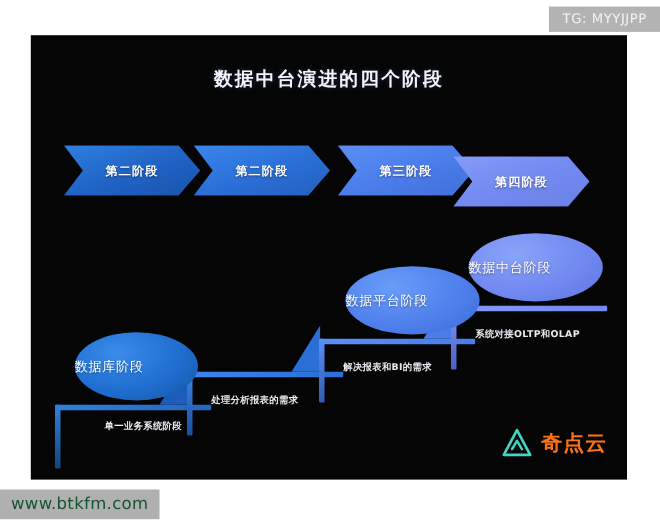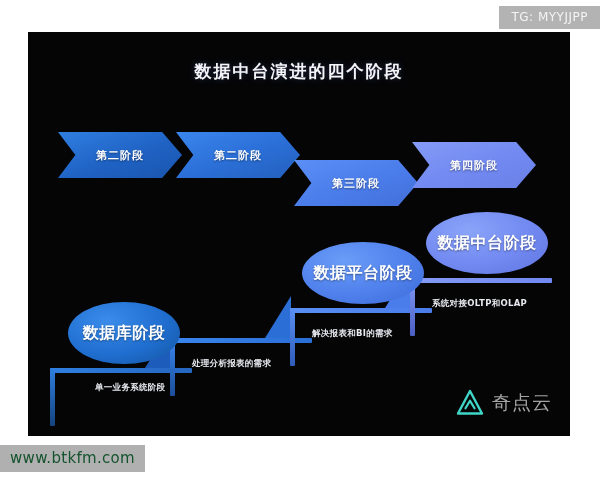--- a/index.html
+++ b/index.html
@@ -37,44 +37,44 @@
     display:flex;align-items:center;justify-content:center;
     color:#ffffff;
     font-size:11px;
     font-weight:bold;
     letter-spacing:1px;
     clip-path:polygon(0% 0%, 84% 0%, 100% 50%, 84% 100%, 0% 100%, 14% 50%);
     text-shadow:0 1px 2px rgba(0,0,0,.45);
   }
   #chev0{left:30px;  background:linear-gradient(160deg,#2f7fe0 0%,#1f62c4 55%,#1a55ad 100%);}
   #chev1{left:148px; background:linear-gradient(160deg,#3a86ee 0%,#2a6ed6 55%,#2460bd 100%);justify-content:center;}
-  #chev2{left:266px; background:linear-gradient(160deg,#5b8ff5 0%,#4a7cea 55%,#436fd8 100%);margin-top:28px;}
+  #chev2{left:279px; background:linear-gradient(160deg,#5b8ff5 0%,#4a7cea 55%,#436fd8 100%);}
   #chev3{left:384px; background:linear-gradient(160deg,#849bf6 0%,#7189f1 55%,#6a80e6 100%);margin-top:10px;}
 
   
   .step{position:absolute;}
   
   .bar-h{
     position:absolute;
     height:5px;
     border-radius:1px;
   }
   .bar-v{
     position:absolute;
     width:5px;
     border-radius:1px;
   }
   
   .bubble{
     position:absolute;
-    display:flex;align-items:center;justify-content:center;
+    display:flex;align-items:center;justify-content:flex-start;
     border-radius:50%;
     color:#ffffff;
-    font-size:16px;
-    font-weight:bold;
+    font-size:12px;
+    font-weight:normal;
     letter-spacing:.5px;
     text-shadow:0 1px 2px rgba(0,0,0,.4);
     white-space:nowrap;
   }
   
   .caption{
     position:absolute;
     color:#e8eaf0;
     font-size:8.5px;
     letter-spacing:.3px;
@@ -88,23 +88,23 @@
   }
 
   
   #logo{
     position:absolute;
     right:18px;bottom:18px;
     display:flex;align-items:center;gap:7px;
   }
   #logo-mark{width:30px;height:30px;}
   #logo-text{
-    color:#a3a3a3;
+    color:#f97316;
     font-size:19px;
-    font-weight:normal;
+    font-weight:bold;
     letter-spacing:1px;
   }
 
   
   #tg-banner{
     position:absolute;
     right:0;top:6px;
     background:#b3b3b3;
     color:#f4f4f4;
     font-size:12px;
@@ -163,21 +163,21 @@
   <div class="step">
     <div class="bar-h" style="left:382px;top:246px;width:142px;background:linear-gradient(90deg,#849bf6,#7189f1);"></div>
     <div class="bar-v" style="left:382px;top:246px;height:58px;background:linear-gradient(180deg,#849bf6,#4a5fc2);"></div>
   </div>
 
   <div class="bubble" style="left:40px;top:270px;width:112px;height:62px;background:radial-gradient(ellipse at 35% 30%,#3a8bea 0%,#1f6ed0 55%,#15559f 100%);">
     <span>数据库阶段</span>
   </div>
 
 
-  <div class="bubble" style="left:274px;top:210px;width:122px;height:62px;background:radial-gradient(ellipse at 35% 30%,#6a9cf8 0%,#4f80ec 55%,#3d6bd6 100%);">
+  <div class="bubble" style="left:286px;top:210px;width:122px;height:62px;background:radial-gradient(ellipse at 35% 30%,#6a9cf8 0%,#4f80ec 55%,#3d6bd6 100%);">
     <span>数据平台阶段</span>
   </div>
 
   <div class="bubble" style="left:398px;top:180px;width:122px;height:62px;background:radial-gradient(ellipse at 35% 30%,#8aa4f9 0%,#7189f1 55%,#5f74e0 100%);">
     <span>数据中台阶段</span>
   </div>
 
   <div class="caption" style="left:44px;top:350px;margin-left:23px;">单一业务系统阶段</div>
   <div class="caption" style="left:164px;top:326px;text-align:right;">处理分析报表的需求</div>
   <div class="caption" style="left:284px;top:296px;">解决报表和BI的需求</div>

